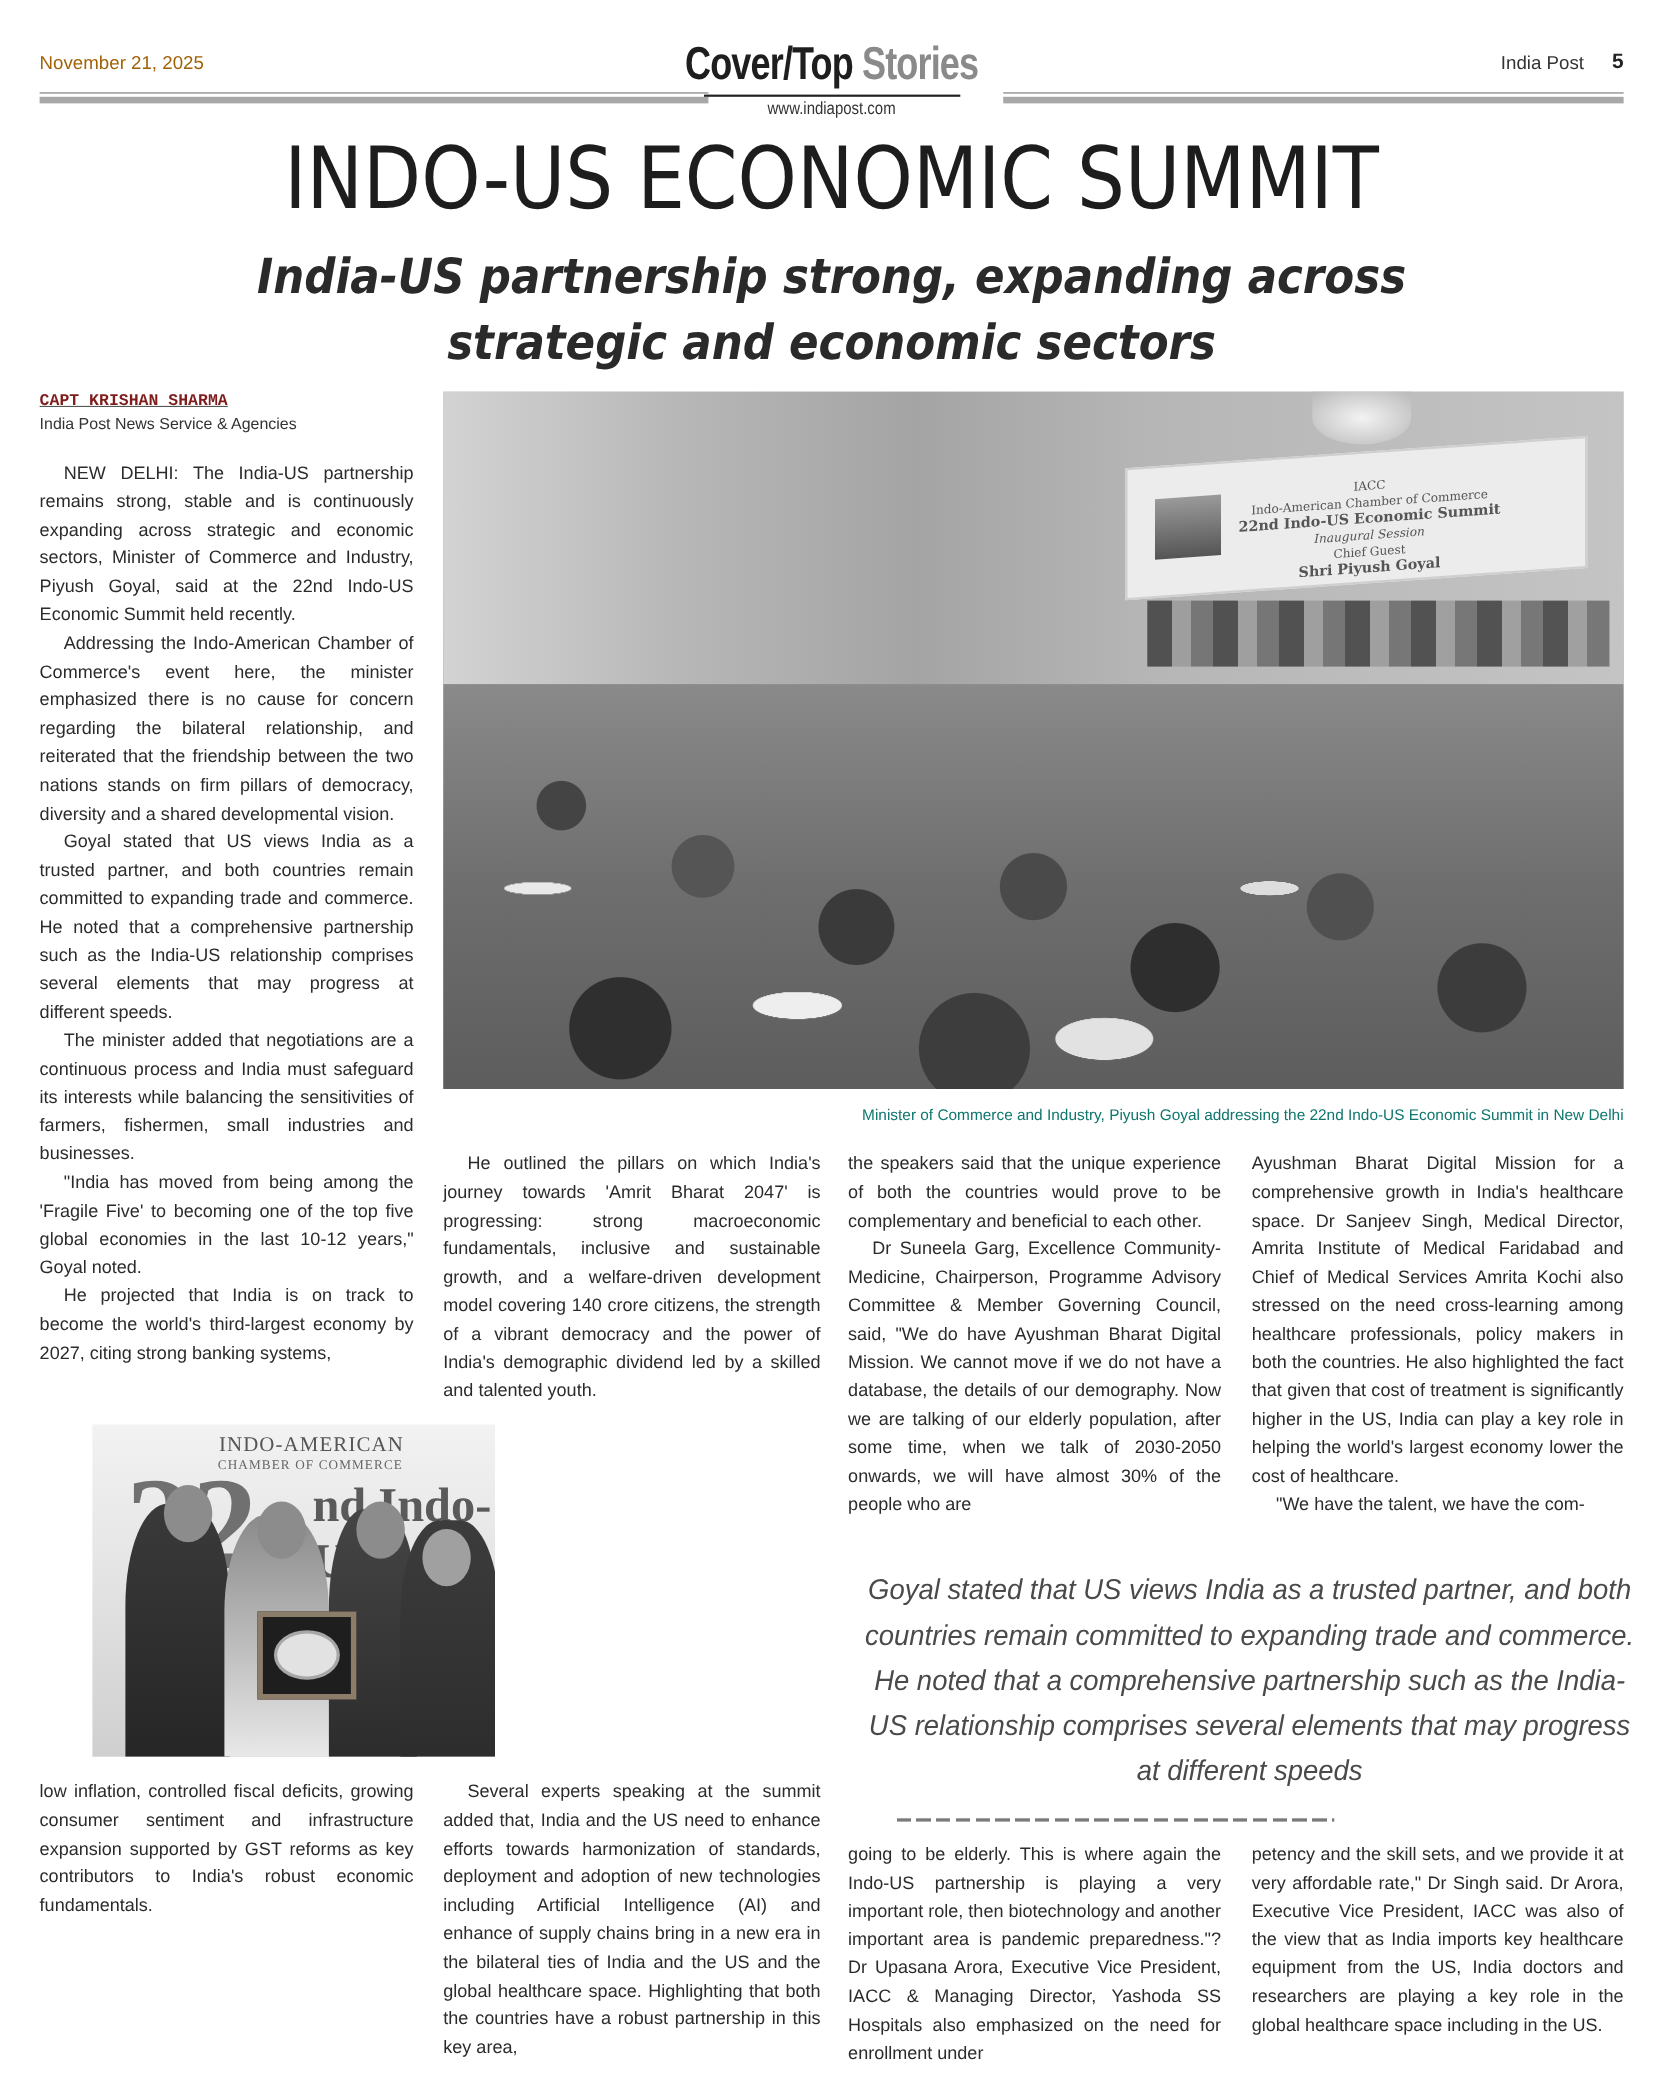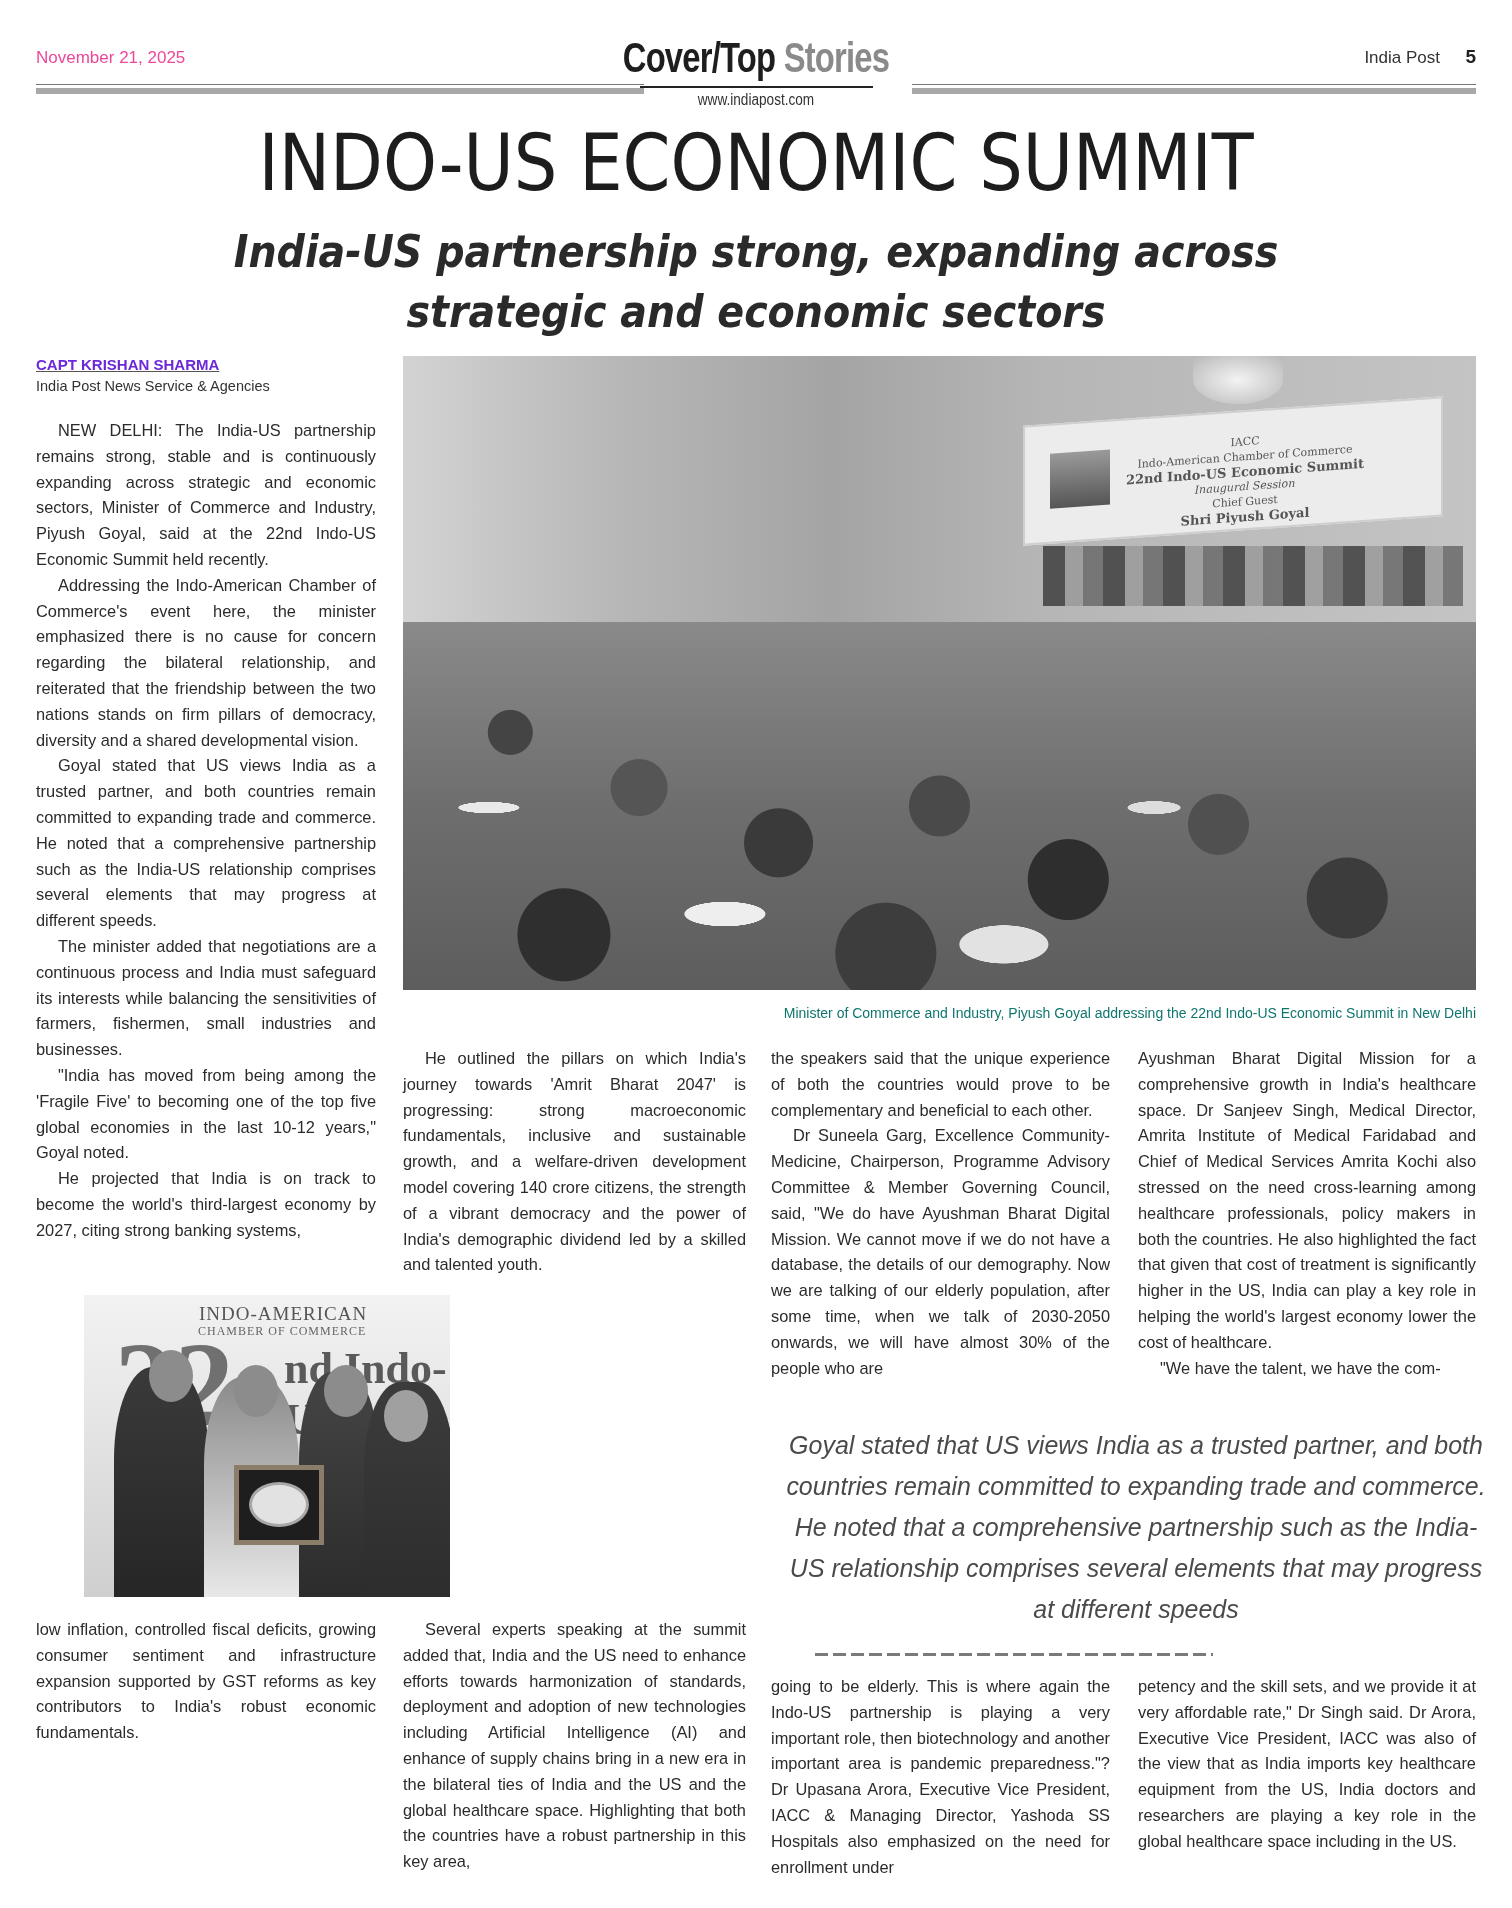--- a/index.html
+++ b/index.html
@@ -1,20 +1,20 @@
 <!DOCTYPE html>
 <html><head>
 <meta charset="utf-8">
 <style>
   * { margin: 0; padding: 0; box-sizing: border-box; }
   html, body { width: 1512px; height: 1908px; background: #ffffff; overflow: hidden; }
   body { position: relative; font-family: "Liberation Sans", sans-serif; color: #2a2a2a; }
 
   
-  .mast-date { position: absolute; left: 36px; top: 48px; font-size: 17px; color: #ec4899; }
+  .mast-date { position: absolute; left: 36px; top: 48px; font-size: 17px; color: #a16207; }
   .mast-paper { position: absolute; right: 72px; top: 48px; font-size: 17px; color: #333; }
   .mast-page { position: absolute; right: 36px; top: 46px; font-size: 19px; font-weight: bold; color: #222; }
   .mast-title { position: absolute; left: 0; width: 1512px; top: 34px; text-align: center;
     font-family: "Liberation Sans", sans-serif; font-weight: bold; font-size: 42px; letter-spacing: -1px;
     transform: scaleX(0.78); transform-origin: center; }
   .mast-title .dark { color: #1e1e1e; }
   .mast-title .light { color: #8a8a8a; }
   .mast-rule-thin { position: absolute; height: 1px; background: #777; top: 84px; }
   .mast-rule-thick { position: absolute; height: 6px; background: #a8a8a8; top: 88px; }
   .mast-center-rule { position: absolute; left: 640px; width: 233px; top: 86px; height: 2px; background: #222; }
@@ -22,21 +22,21 @@
 
   
   .headline { position: absolute; left: 0; width: 1512px; top: 118px; text-align: center;
     font-family: "DejaVu Sans", sans-serif; font-weight: normal; font-size: 78px; color: #1d1d1d;
     letter-spacing: 0px; transform: scaleX(0.88); transform-origin: center; }
   .subhead { position: absolute; left: 150px; width: 1212px; top: 222px; text-align: center;
     font-family: "DejaVu Sans", sans-serif; font-style: italic; font-size: 44px; line-height: 60px; color: #2a2a2a;
     transform: scaleX(0.9); transform-origin: center; }
 
   
-  .byline-name { position: absolute; left: 36px; top: 356px; font-size: 15px; font-weight: bold; color: #6d28d9; }
+  .byline-name { position: absolute; left: 36px; top: 356px; font-size: 15px; font-weight: bold; color: #7f1d1d; font-family: Liberation Mono, monospace; }
   .byline-agency { position: absolute; left: 36px; top: 378px; font-size: 14.5px; color: #333; }
 
   
   .col { position: absolute; font-size: 16.4px; line-height: 25.8px; color: #2b2b2b; text-align: justify; hyphens: manual; }
   .col p { text-indent: 22px; }
   .col p.noind { text-indent: 0; }
 
   
   .photo-main { position: absolute; left: 403px; top: 356px; width: 1073px; height: 634px; overflow: hidden;
     background: linear-gradient(180deg, #bdbdbd 0%, #a9a9a9 30%, #8e8e8e 55%, #6f6f6f 75%, #7b7b7b 100%); }

